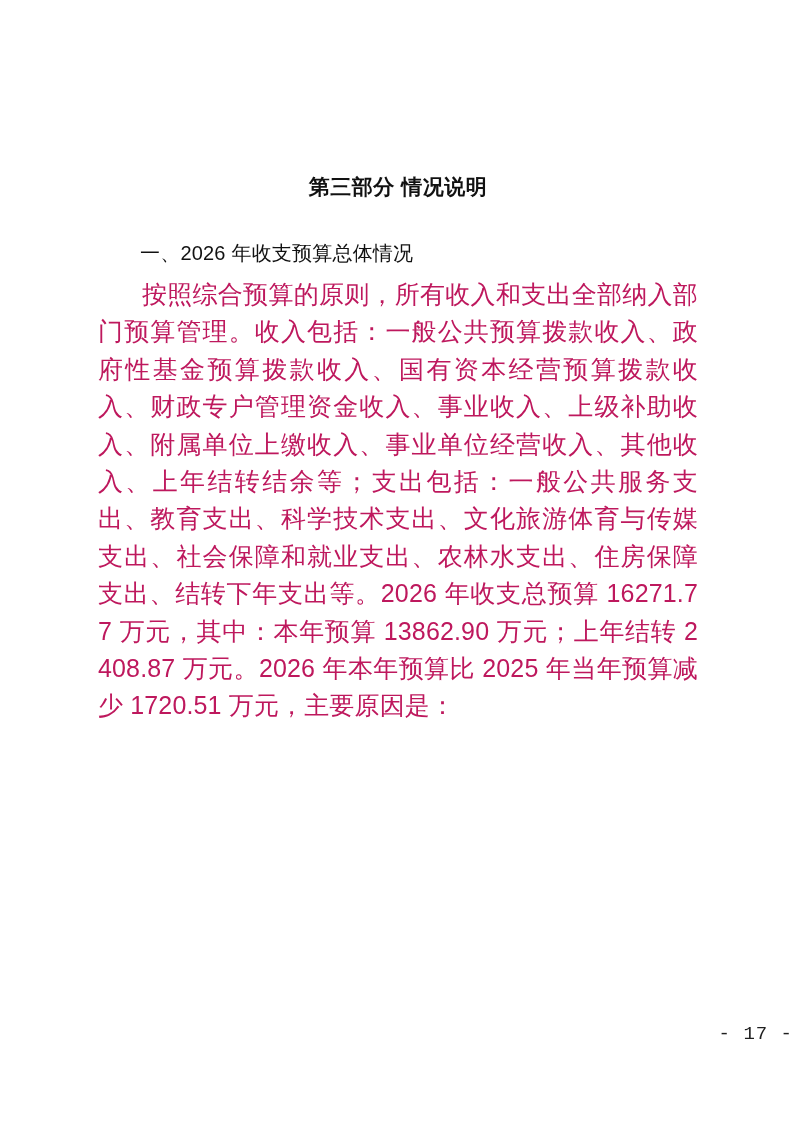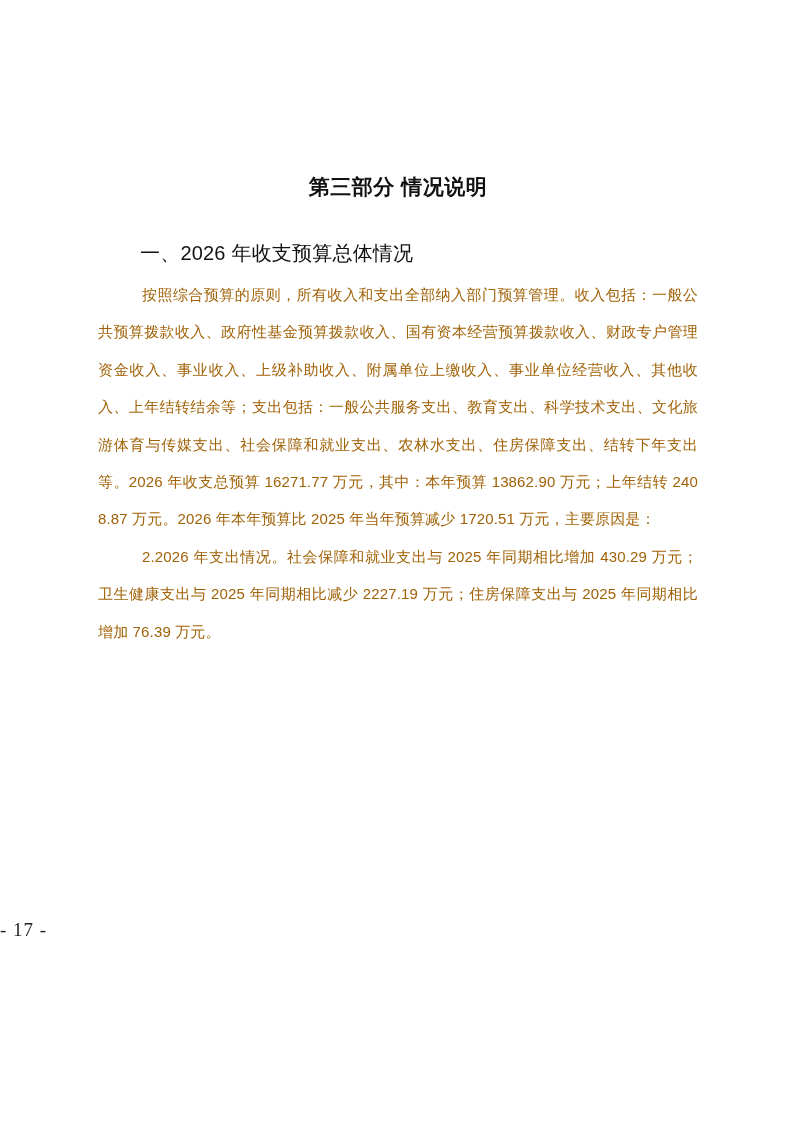--- a/index.html
+++ b/index.html
@@ -52,23 +52,23 @@
     font-weight: normal;
     line-height: 36px;
     color: #111111;
     margin: 0 0 5px 0;
     text-indent: 42px;
     letter-spacing: 0.2px;
   }
 
   
   .para {
-    font-size: 15px;
+    font-size: 25px;
     line-height: 37.4px;
-    color: #a16207;
+    color: #be185d;
     margin: 0;
     text-align: justify;
     text-justify: inter-ideograph;
     text-indent: 44px;
     letter-spacing: 0.15px;
     word-break: break-all;
     hyphens: none;
   }
   .para + .para {
     margin-top: 0;
@@ -76,43 +76,42 @@
 
   
   .para, .section-heading, .doc-title, .page-number {
     font-family: "Liberation Sans", "DejaVu Sans", sans-serif;
   }
 
   
   .page-number {
     position: absolute;
     left: 0;
-    top: 918px;
+    top: 1022px;
     width: 793px;
-    text-align: left;
-    font-family: Liberation Serif, serif;
+    text-align: right;
+    font-family: Liberation Mono, monospace;
     font-size: 19px;
     line-height: 24px;
     color: #1f1f1f;
     letter-spacing: 1px;
   }
 </style>
 </head>
 <body>
 
 <div class="page">
 
   <div class="doc-body">
 
     <h1 class="doc-title">第三部分 情况说明</h1>
 
     <h2 class="section-heading">一、2026 年收支预算总体情况</h2>
 
     <p class="para">按照综合预算的原则，所有收入和支出全部纳入部门预算管理。收入包括：一般公共预算拨款收入、政府性基金预算拨款收入、国有资本经营预算拨款收入、财政专户管理资金收入、事业收入、上级补助收入、附属单位上缴收入、事业单位经营收入、其他收入、上年结转结余等；支出包括：一般公共服务支出、教育支出、科学技术支出、文化旅游体育与传媒支出、社会保障和就业支出、农林水支出、住房保障支出、结转下年支出等。2026 年收支总预算 16271.77 万元，其中：本年预算 13862.90 万元；上年结转 2408.87 万元。2026 年本年预算比 2025 年当年预算减少 1720.51 万元，主要原因是：</p>
 
 
-    <p class="para">2.2026 年支出情况。社会保障和就业支出与 2025 年同期相比增加 430.29 万元；卫生健康支出与 2025 年同期相比减少 2227.19 万元；住房保障支出与 2025 年同期相比增加 76.39 万元。</p>
 
   </div>
 
   <div class="page-number">- 17 -</div>
 
 </div>
 
 </body></html>

